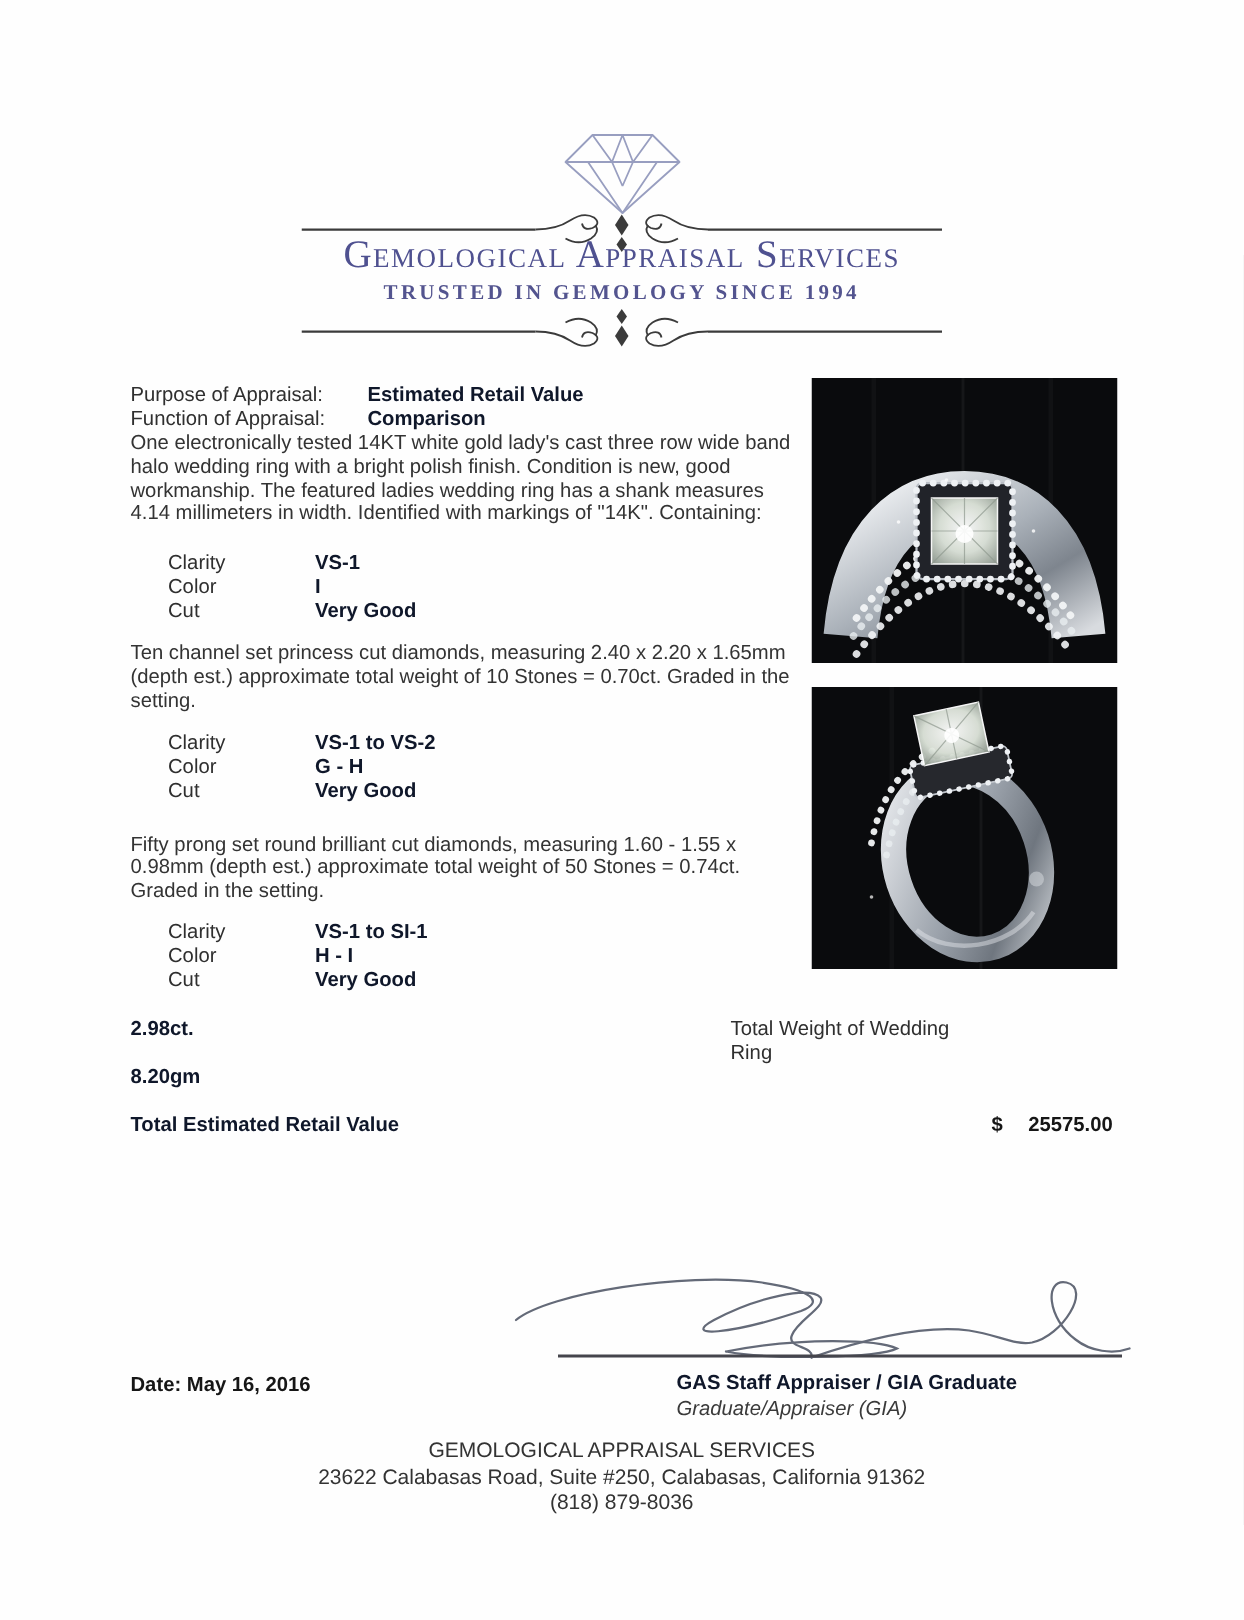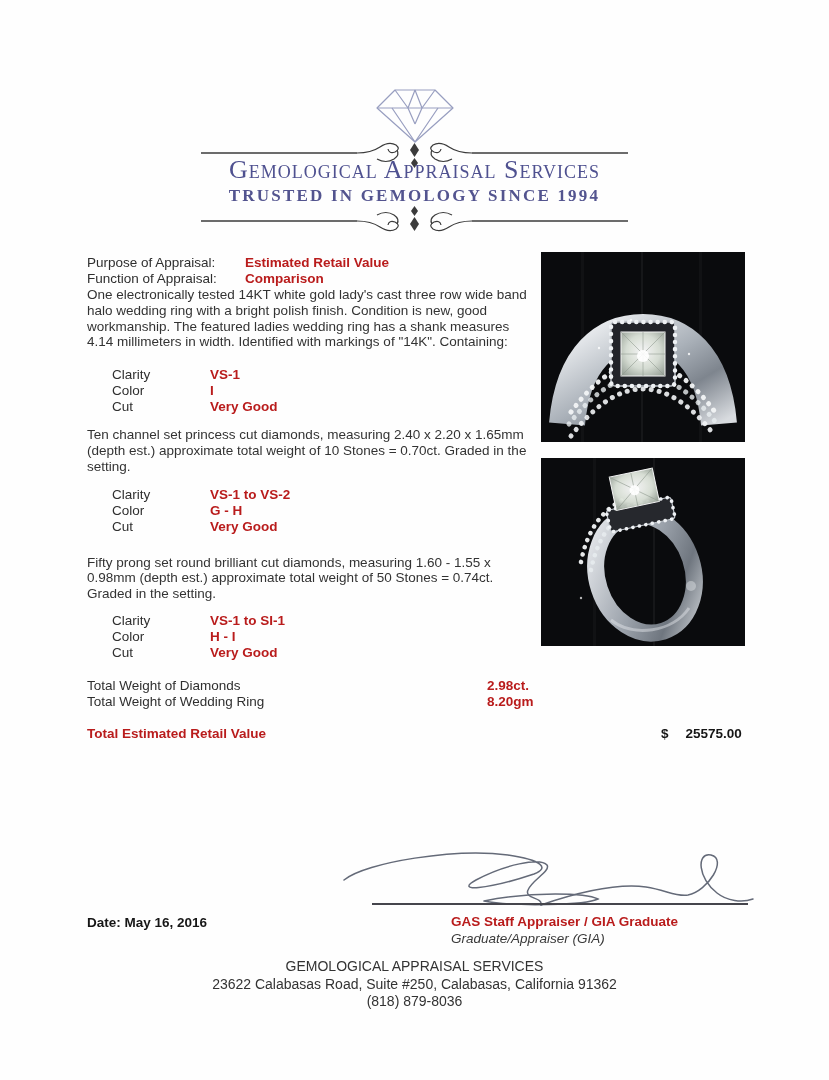--- a/index.html
+++ b/index.html
@@ -18,32 +18,32 @@
   .flourish-bottom { top:204px; transform:scaleY(-1); }
   .org-title {
     position:absolute; top:154px; left:0; width:829px;
     font-family:"Liberation Serif", serif; font-variant:small-caps;
     font-size:26px; line-height:32px; letter-spacing:1px;
     color:#4f5190; font-weight:500;
   }
   .org-tagline {
     position:absolute; top:188px; left:0; width:829px;
     font-family:"Liberation Serif", serif;
-    font-size:17px; line-height:16px; letter-spacing:2.2px;
+    font-size:14px; line-height:16px; letter-spacing:2.2px;
     color:#53548f; font-weight:600;
   }
 
   
   .main { position:absolute; left:87px; top:252px; width:658px; }
   .photo-stack { float:right; width:204px; margin-left:14px; }
   .photo { width:204px; display:block; }
   .photo + .photo { margin-top:16px; }
 
   .meta { display:grid; grid-template-columns:158px 1fr; width:400px; margin-top:3px; line-height:16px; }
-  .bold { font-weight:bold; color:#b91c1c; }
+  .bold { font-weight:bold; color:#0f172a; }
   .para { color:#333; }
   .p1 { }
   .p2 { margin-top:18px; }
   .p3 { margin-top:12px; }
   .p4 { margin-top:20px; }
   .grades { display:grid; grid-template-columns:98px 1fr; width:330px; padding-left:25px; line-height:16px; }
   .g1 { margin-top:17px; }
   .g2 { margin-top:12px; }
   .g3 { margin-top:11px; }
   .totals { display:grid; grid-template-columns:400px 1fr; width:560px; margin-top:17px; line-height:16px; }
@@ -212,21 +212,20 @@
     <div class="grades g3">
       <span>Clarity</span>
       <span class="bold">VS-1 to SI-1</span>
       <span>Color</span>
       <span class="bold">H - I</span>
       <span>Cut</span>
       <span class="bold">Very Good</span>
     </div>
 
     <div class="totals">
-      <span>Total Weight of Diamonds</span>
       <span class="bold">2.98ct.</span>
       <span>Total Weight of Wedding Ring</span>
       <span class="bold">8.20gm</span>
     </div>
 
     <div class="total-row">
       <span class="bold">Total Estimated Retail Value</span>
       <span class="total-amount">
         <span>$</span><span class="num">25575.00</span>
       </span>

